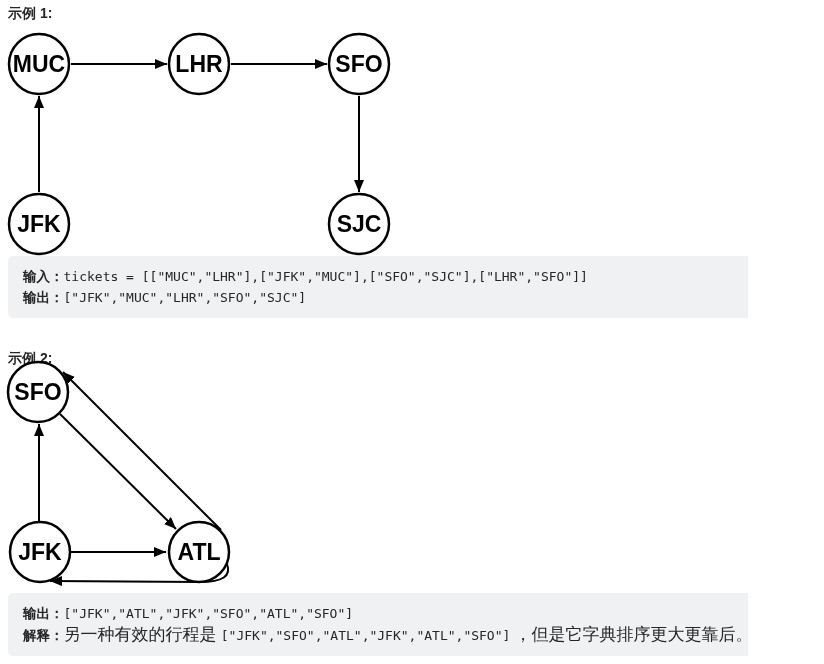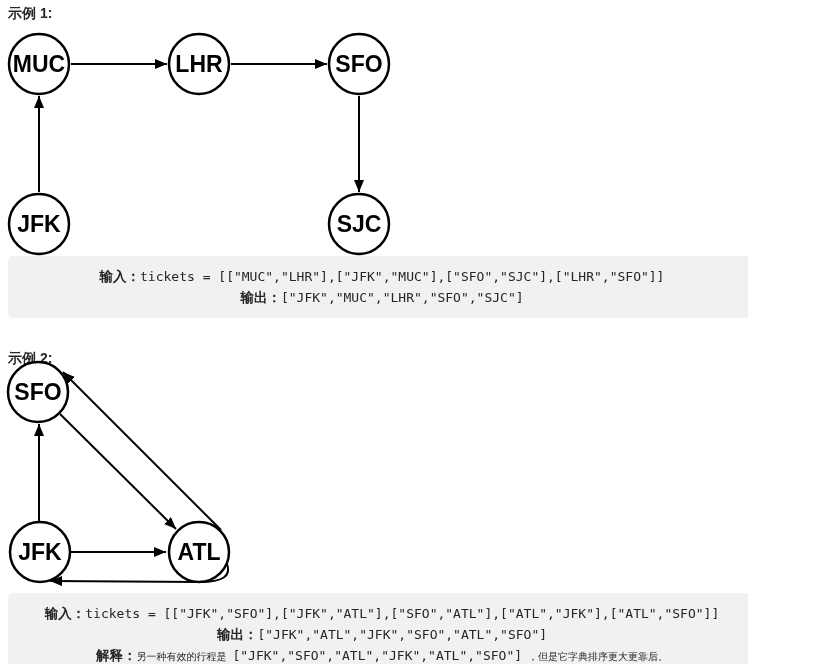--- a/index.html
+++ b/index.html
@@ -48,33 +48,33 @@
     position: absolute;
     left: 8px;
     right: -8px;
     background: #f0f1f3;
     border-radius: 5px;
     padding: 10px 15px;
     font-size: 13px;
     line-height: 21px;
     color: #262626;
   }
-  .io-line { white-space: nowrap; text-align: center; }
+  .io-line { white-space: nowrap; }
   .io-label {
     font-family: "Liberation Sans", sans-serif;
     font-weight: 700;
     font-size: 13.5px;
   }
   .io-code {
     font-family: "DejaVu Sans Mono", monospace;
     font-size: 13px;
   }
   .io-plain {
-    font-family: Liberation Mono, monospace;
-    font-size: 10px;
+    font-family: Liberation Serif, serif;
+    font-size: 17px;
   }
 </style>
 </head>
 <body>
 
 <div class="page">
 
   <div class="example-heading" style="top:3px">示例 1:</div>
 
   <svg class="graph" style="top:28px" width="420" height="228">
@@ -135,18 +135,17 @@
         <circle cx="40" cy="200" r="30" class="node-circle"></circle>
         <text x="40" y="208" class="node-label">JFK</text>
       </g>
       <g>
         <circle cx="199" cy="200" r="30" class="node-circle"></circle>
         <text x="199" y="208" class="node-label">ATL</text>
       </g>
     </svg>
 
   <div class="io-block" style="top:593px">
-      <div class="io-line"><span class="io-label">输入：</span><span class="io-code">tickets = [["JFK","SFO"],["JFK","ATL"],["SFO","ATL"],["ATL","JFK"],["ATL","SFO"]]</span></div>
       <div class="io-line"><span class="io-label">输出：</span><span class="io-code">["JFK","ATL","JFK","SFO","ATL","SFO"]</span></div>
       <div class="io-line"><span class="io-label">解释：</span><span class="io-plain">另一种有效的行程是 </span><span class="io-code">["JFK","SFO","ATL","JFK","ATL","SFO"]</span><span class="io-plain"> ，但是它字典排序更大更靠后。</span></div>
     </div>
 
 </div>
 
 </body></html>

